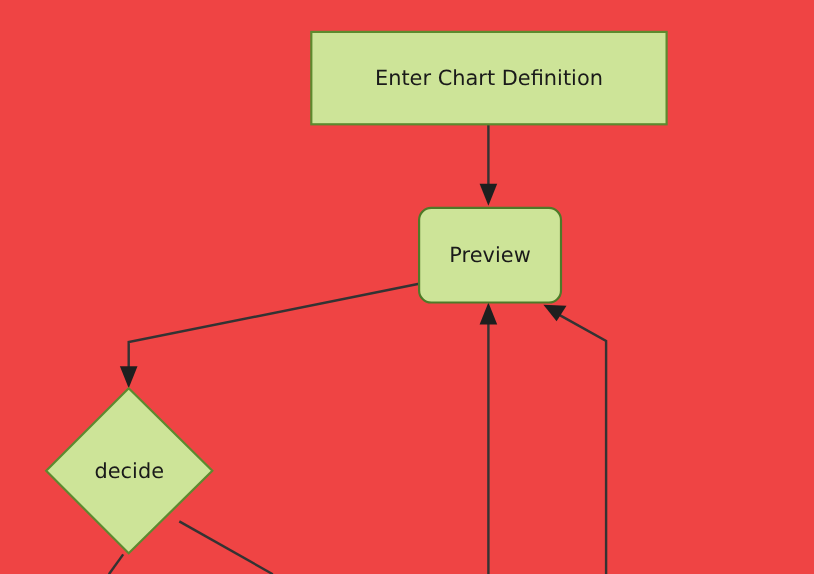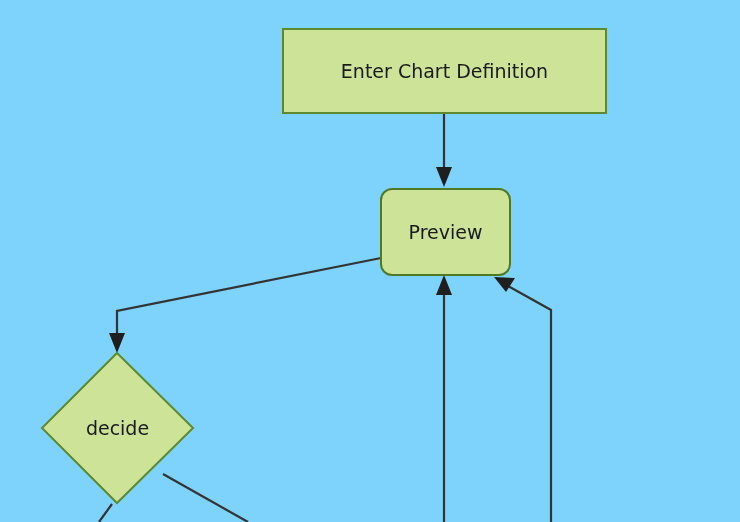--- a/index.html
+++ b/index.html
@@ -7,21 +7,21 @@
     padding: 0;
     background: #ffffff;
   }
   body {
     font-family: "DejaVu Sans", "Liberation Sans", sans-serif;
   }
   #diagram-canvas {
     position: relative;
     width: 740px;
     height: 522px;
-    background: #7dd3fc;
+    background: #ef4444;
     overflow: hidden;
   }
   #flow-svg {
     position: absolute;
     top: 0;
     left: 0;
     width: 740px;
     height: 522px;
     display: block;
   }

